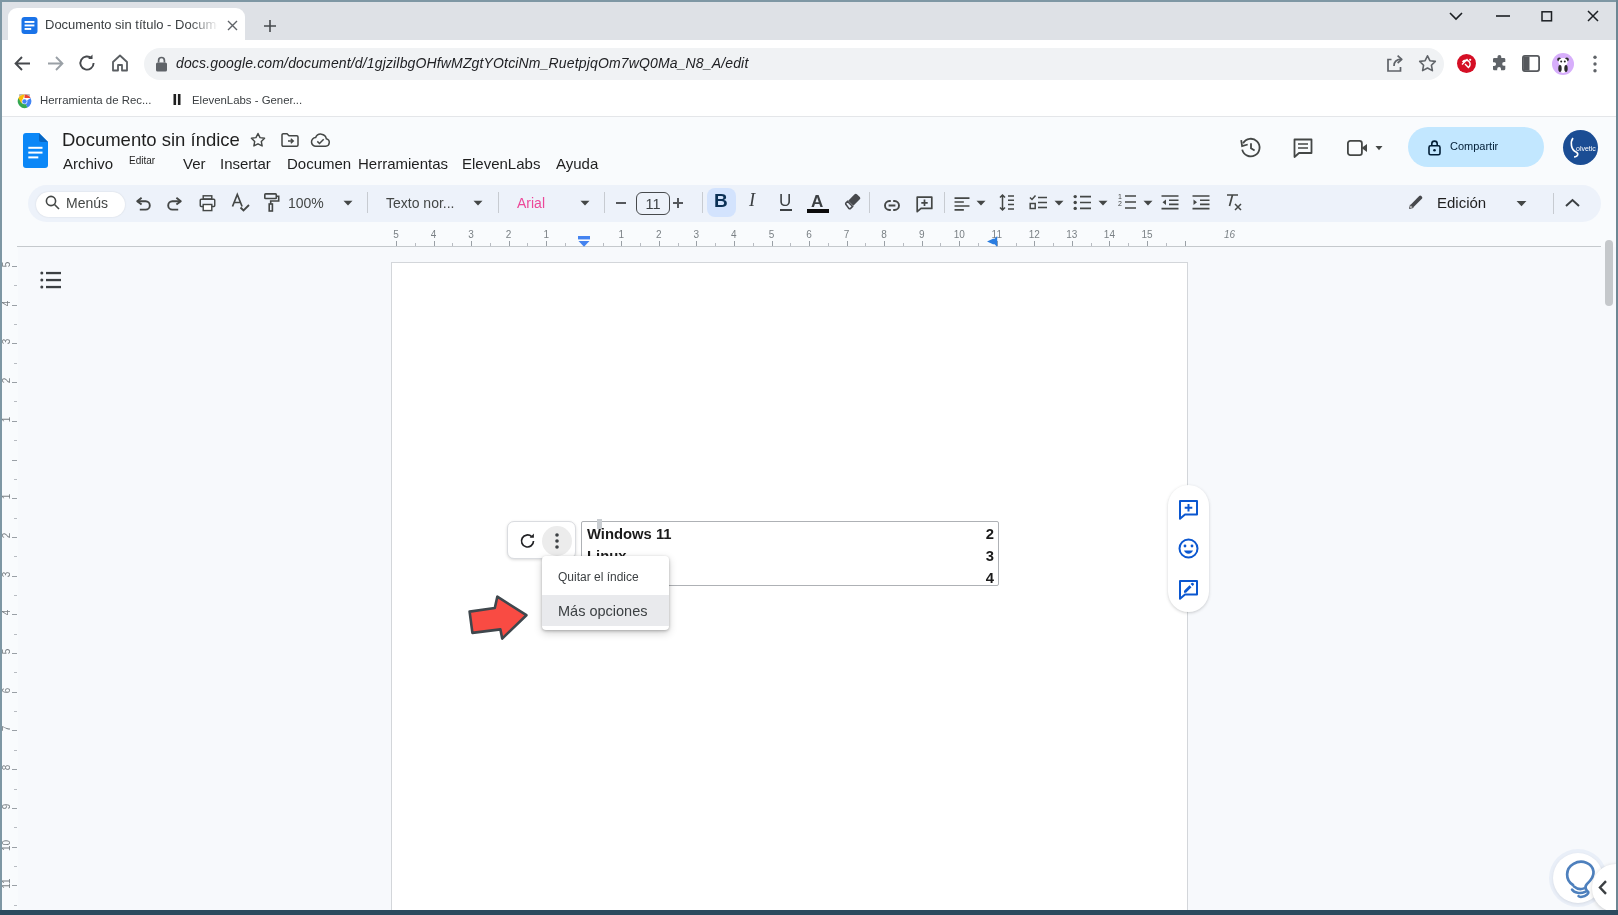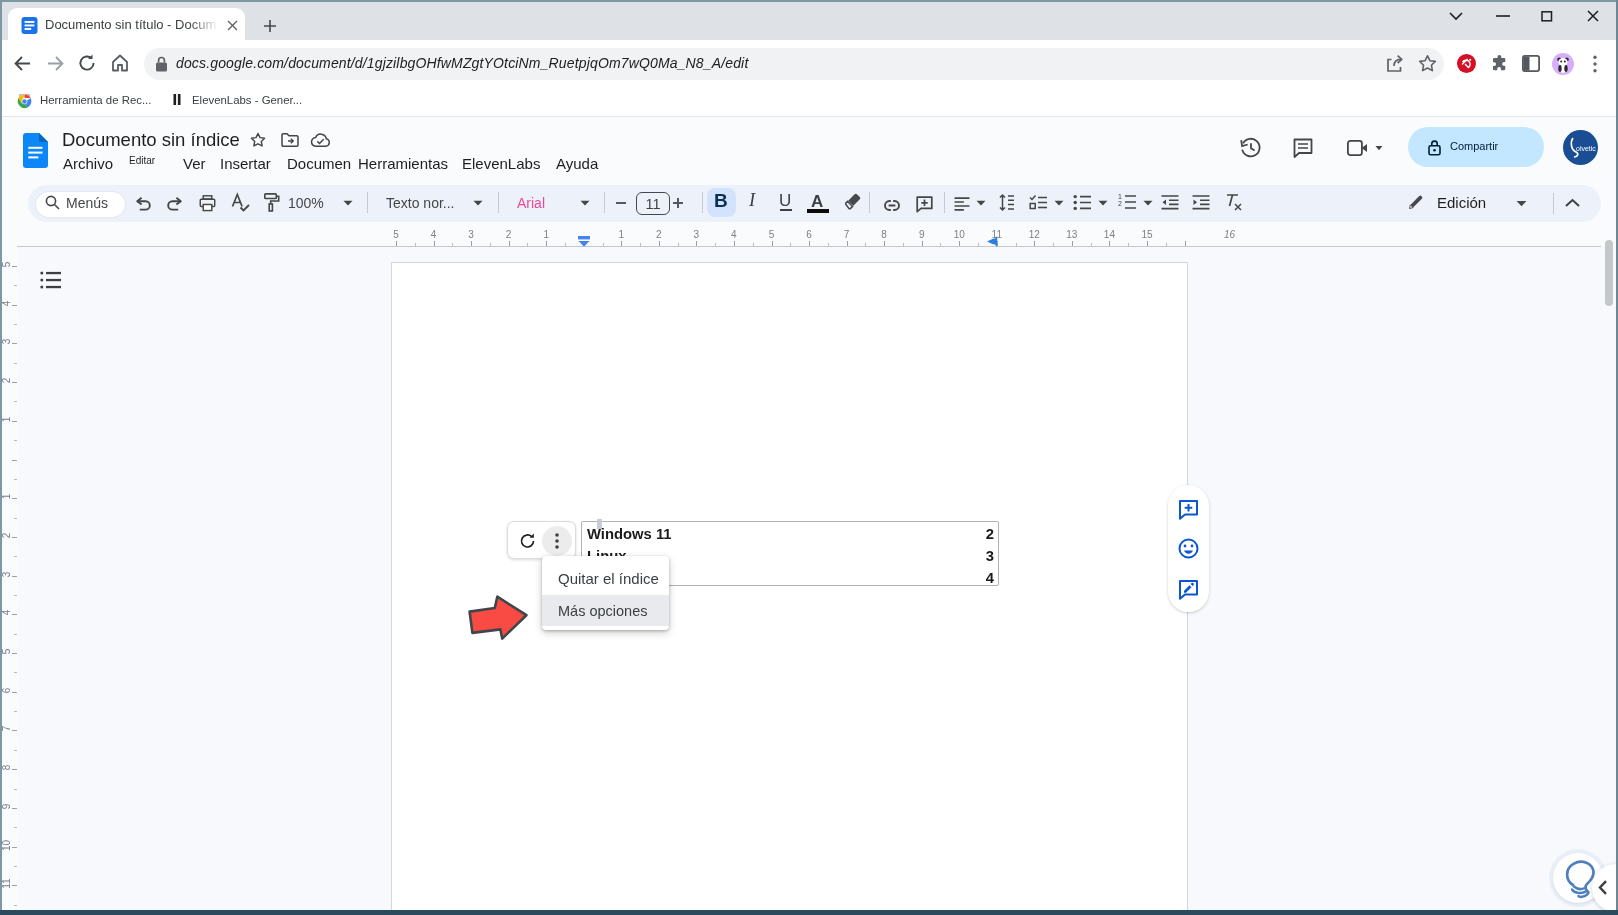--- a/index.html
+++ b/index.html
@@ -438,21 +438,21 @@
 <path d="M13.5 8 a6 6 0 1 1 -1.8 -4.3" stroke="#202124" stroke-width="1.7" fill="none"></path>
 <path d="M13.9 0.6 v4.2 h-4.2 z" fill="#202124"></path>
 </svg>
 <div class="abs" style="left:542px;top:526px;width:30px;height:30px;border-radius:50%;background:#ececec;"></div>
 <svg style="left:555px;top:533px;" width="4" height="16" viewBox="0 0 4 16">
 <circle cx="2" cy="2" r="1.8" fill="#3c4043"></circle>
     <circle cx="2" cy="8" r="1.8" fill="#3c4043"></circle>
     <circle cx="2" cy="14" r="1.8" fill="#3c4043"></circle>
 </svg>
 <div class="abs" style="left:542px;top:556px;width:127px;height:74px;background:#fff;border-radius:4px;box-shadow:0 1px 3px rgba(0,0,0,0.25), 0 3px 8px rgba(0,0,0,0.18);"></div>
-<div class="abs" style="left:558px;top:570px;font-size:15px;color:#3c4043;text-align:right;">Quitar el índice</div>
+<div class="abs" style="left:558px;top:570px;font-size:12px;color:#3c4043;text-align:right;">Quitar el índice</div>
 <div class="abs" style="left:542px;top:595px;width:127px;height:31px;background:#e9eaed;"></div>
 <div class="abs" style="left:558px;top:603px;font-size:14.5px;color:#3c4043;">Más opciones</div>
 <svg style="left:466px;top:592px;" width="66" height="50" viewBox="0 0 66 50">
 <path d="M60.4 23.2 L31.3 4.7 L28.8 16.0 L3.6 19.6 L6.4 40.9 L34.4 37.4 L36.2 46.6 Z" fill="#f94b43" stroke="#3f474d" stroke-width="2.6" stroke-linejoin="round" transform="translate(0,0)"></path>
 </svg>
 <div class="abs" style="left:1168px;top:485px;width:41px;height:127px;background:#fff;border-radius:21px;box-shadow:0 1px 3px rgba(60,64,67,0.25);"></div>
 <svg style="left:1178px;top:499px;" width="21" height="21" viewBox="0 0 21 21">
 <path d="M2 2 H19 V15.5 H7 L2 19.8 Z" stroke="#0b57d0" stroke-width="2" fill="none" stroke-linejoin="round"></path>
 <path d="M10.5 5 V12.6 M6.7 8.8 H14.3" stroke="#0b57d0" stroke-width="2"></path>
 </svg>

